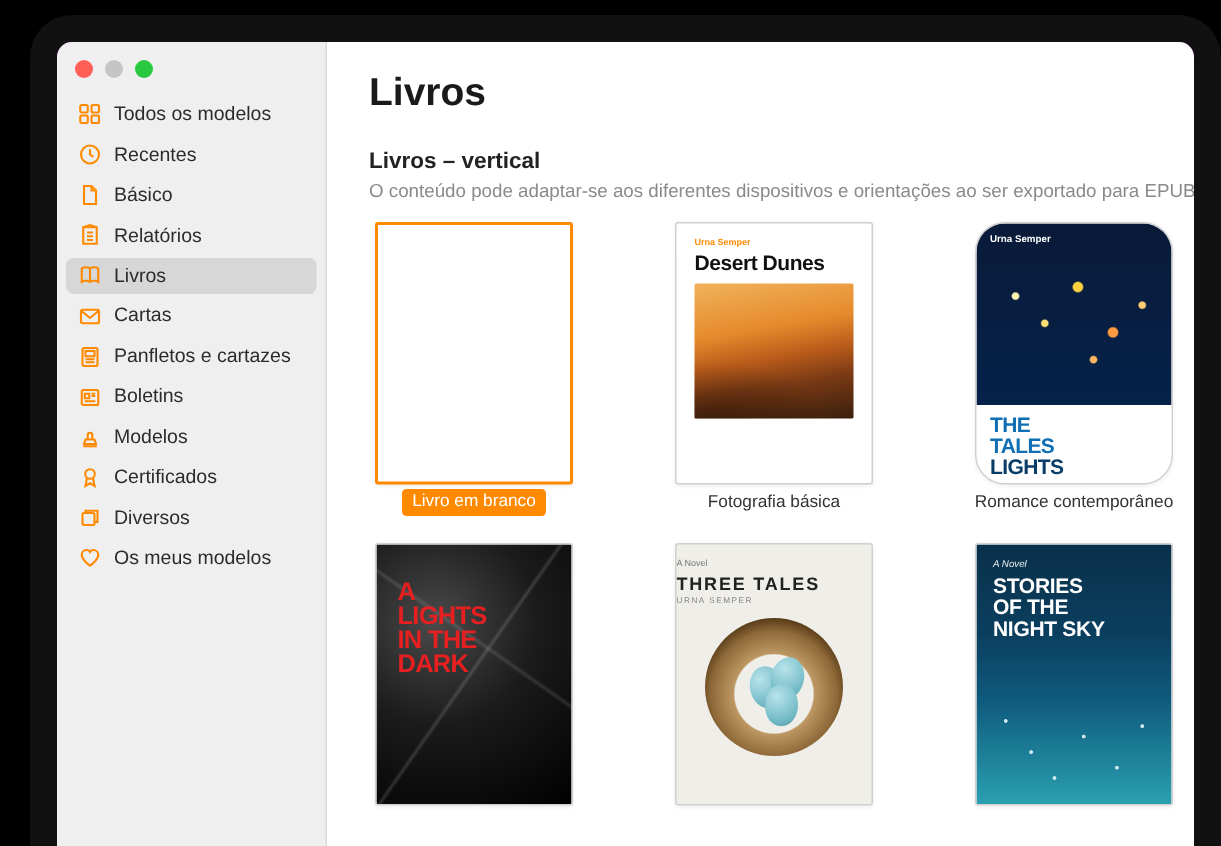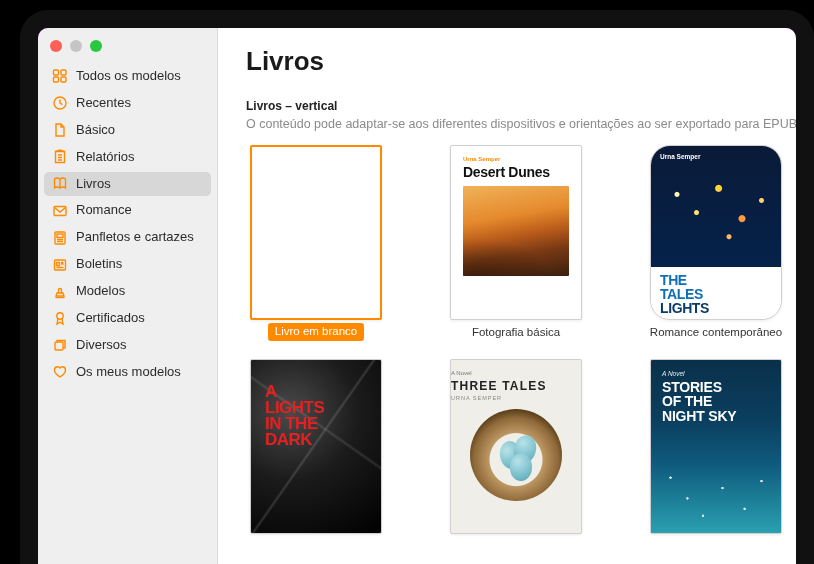--- a/index.html
+++ b/index.html
@@ -75,21 +75,21 @@
     padding: 18px 0 0 28px;
     overflow: hidden;
   }
   .page-title {
     font-size: 26px;
     font-weight: 700;
     color: #1a1a1a;
     margin-bottom: 22px;
   }
   .section-title {
-    font-size: 12px;
+    font-size: 15px;
     font-weight: 700;
     color: #222;
     margin-bottom: 4px;
   }
   .section-desc {
     font-size: 12.5px;
     color: #8a8a8a;
     margin-bottom: 14px;
     white-space: nowrap;
     overflow: hidden;
@@ -290,21 +290,21 @@
           <span>Livros</span>
         </div>
 
         <div class="sidebar-item">
           <span class="sidebar-icon">
             <svg viewBox="0 0 16 16" fill="none" stroke-width="1.4">
                 <rect x="2" y="3.5" width="12" height="9" rx="1"></rect>
                 <path d="M2.5 4.5 8 9l5.5-4.5"></path>
               </svg>
           </span>
-          <span>Romance</span>
+          <span>Cartas</span>
         </div>
 
 
         <div class="sidebar-item">
           <span class="sidebar-icon">
             <svg viewBox="0 0 16 16" fill="none" stroke-width="1.4">
                 <rect x="3" y="2" width="10" height="12" rx="1"></rect>
                 <rect x="5" y="4" width="6" height="3.5"></rect>
                 <path d="M5 9.5h6M5 11.5h6"></path>
               </svg>

